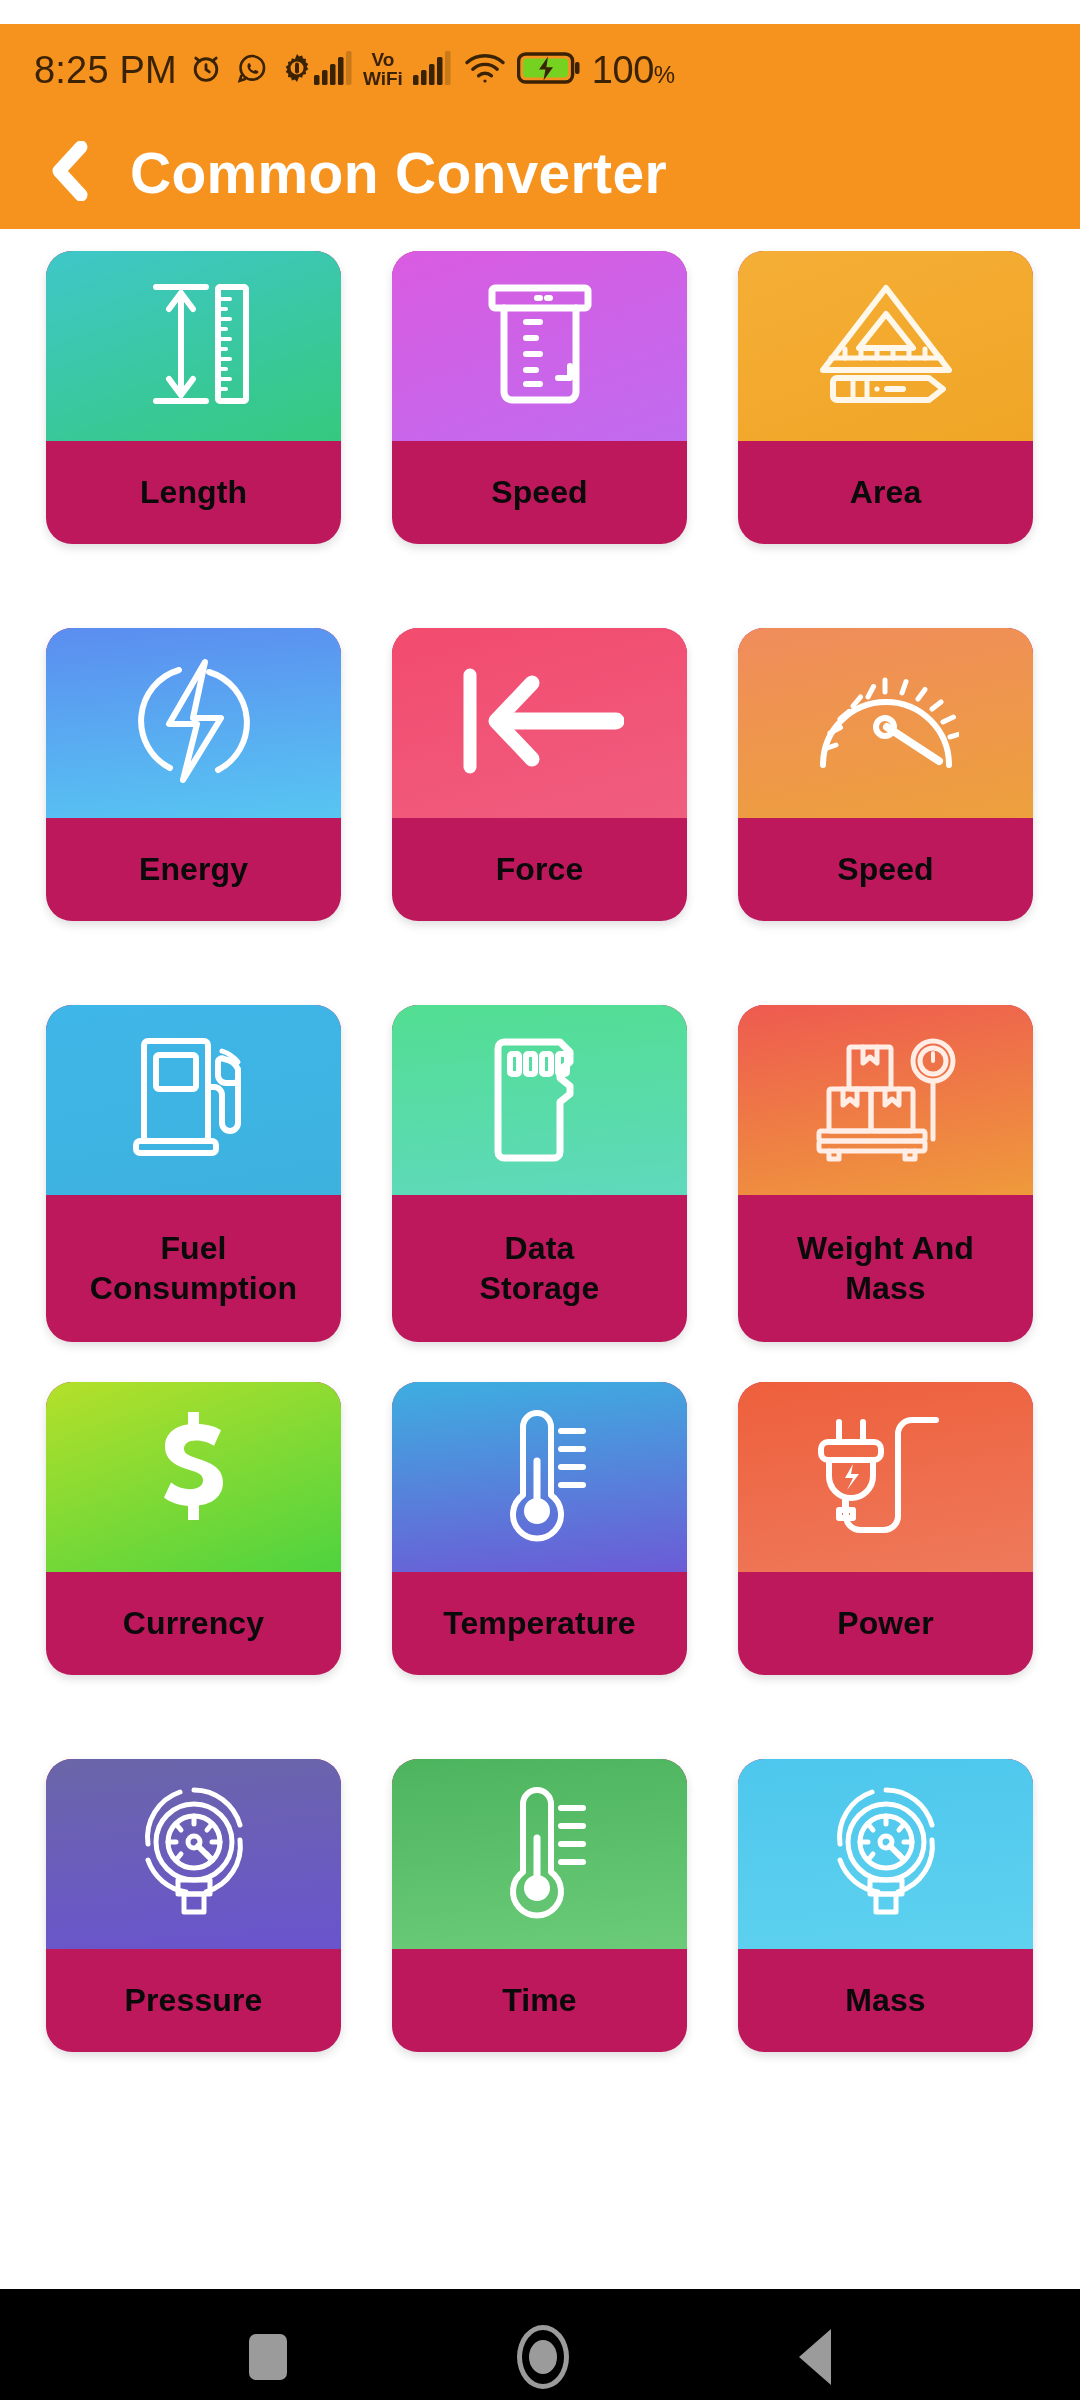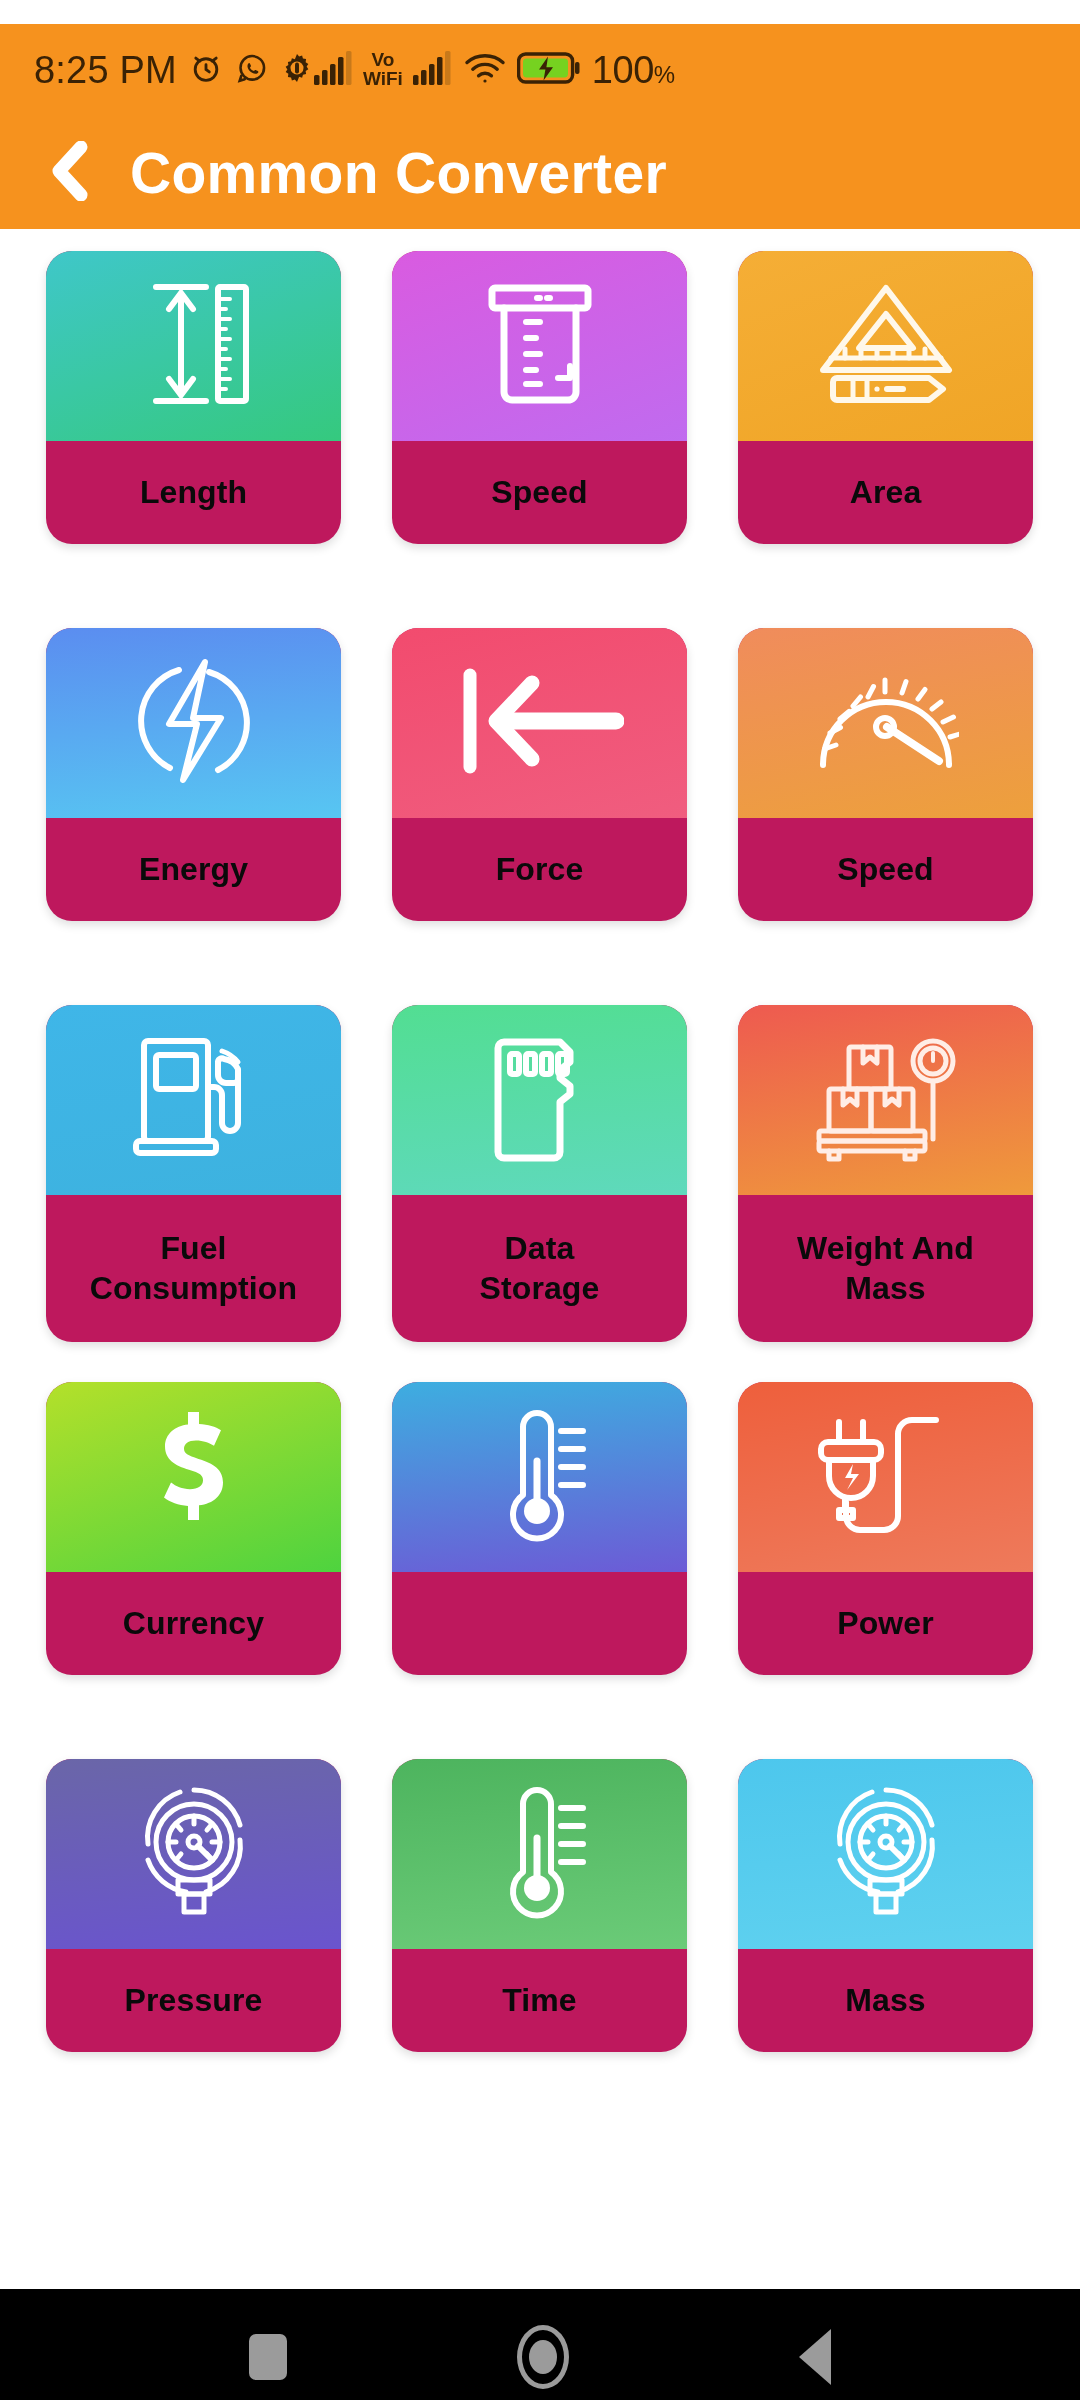--- a/index.html
+++ b/index.html
@@ -340,20 +340,21 @@
         <span>
         <svg width="110" height="140" viewBox="0 0 110 140" fill="none" stroke="#fff" stroke-width="6" stroke-linecap="round" stroke-linejoin="round">
           <path d="M38 90V22a14 14 0 0 1 28 0v68a24 24 0 1 1-28 0z"></path>
           <circle cx="52" cy="106" r="13" fill="#fff" stroke="none"></circle>
           <path d="M52 56v44" stroke-width="7"></path>
           <g stroke-width="6">
                 <path d="M76 26h22M76 44h22M76 62h22M76 80h22"></path>
               </g>
         </svg></span>
       </div>
+      <div class="card-label">Temperature</div>
     </div>
 
     <div class="card">
       <div class="card-art" style="background:linear-gradient(170deg,#EE5F3C 0%,#EE7A5B 100%)">
         <span>
         <svg width="146" height="134" viewBox="0 0 146 134" fill="none" stroke="#fff" stroke-width="6" stroke-linecap="round" stroke-linejoin="round">
           <path d="M26 14v20M50 14v20"></path>
           <rect x="8" y="34" width="60" height="18" rx="7"></rect>
           <path d="M16 52v16a22 22 0 0 0 44 0V52"></path>
           <path d="M40 56l-8 14h8l-6 12 12-16h-8l2-10z" fill="#fff" stroke="none"></path>

